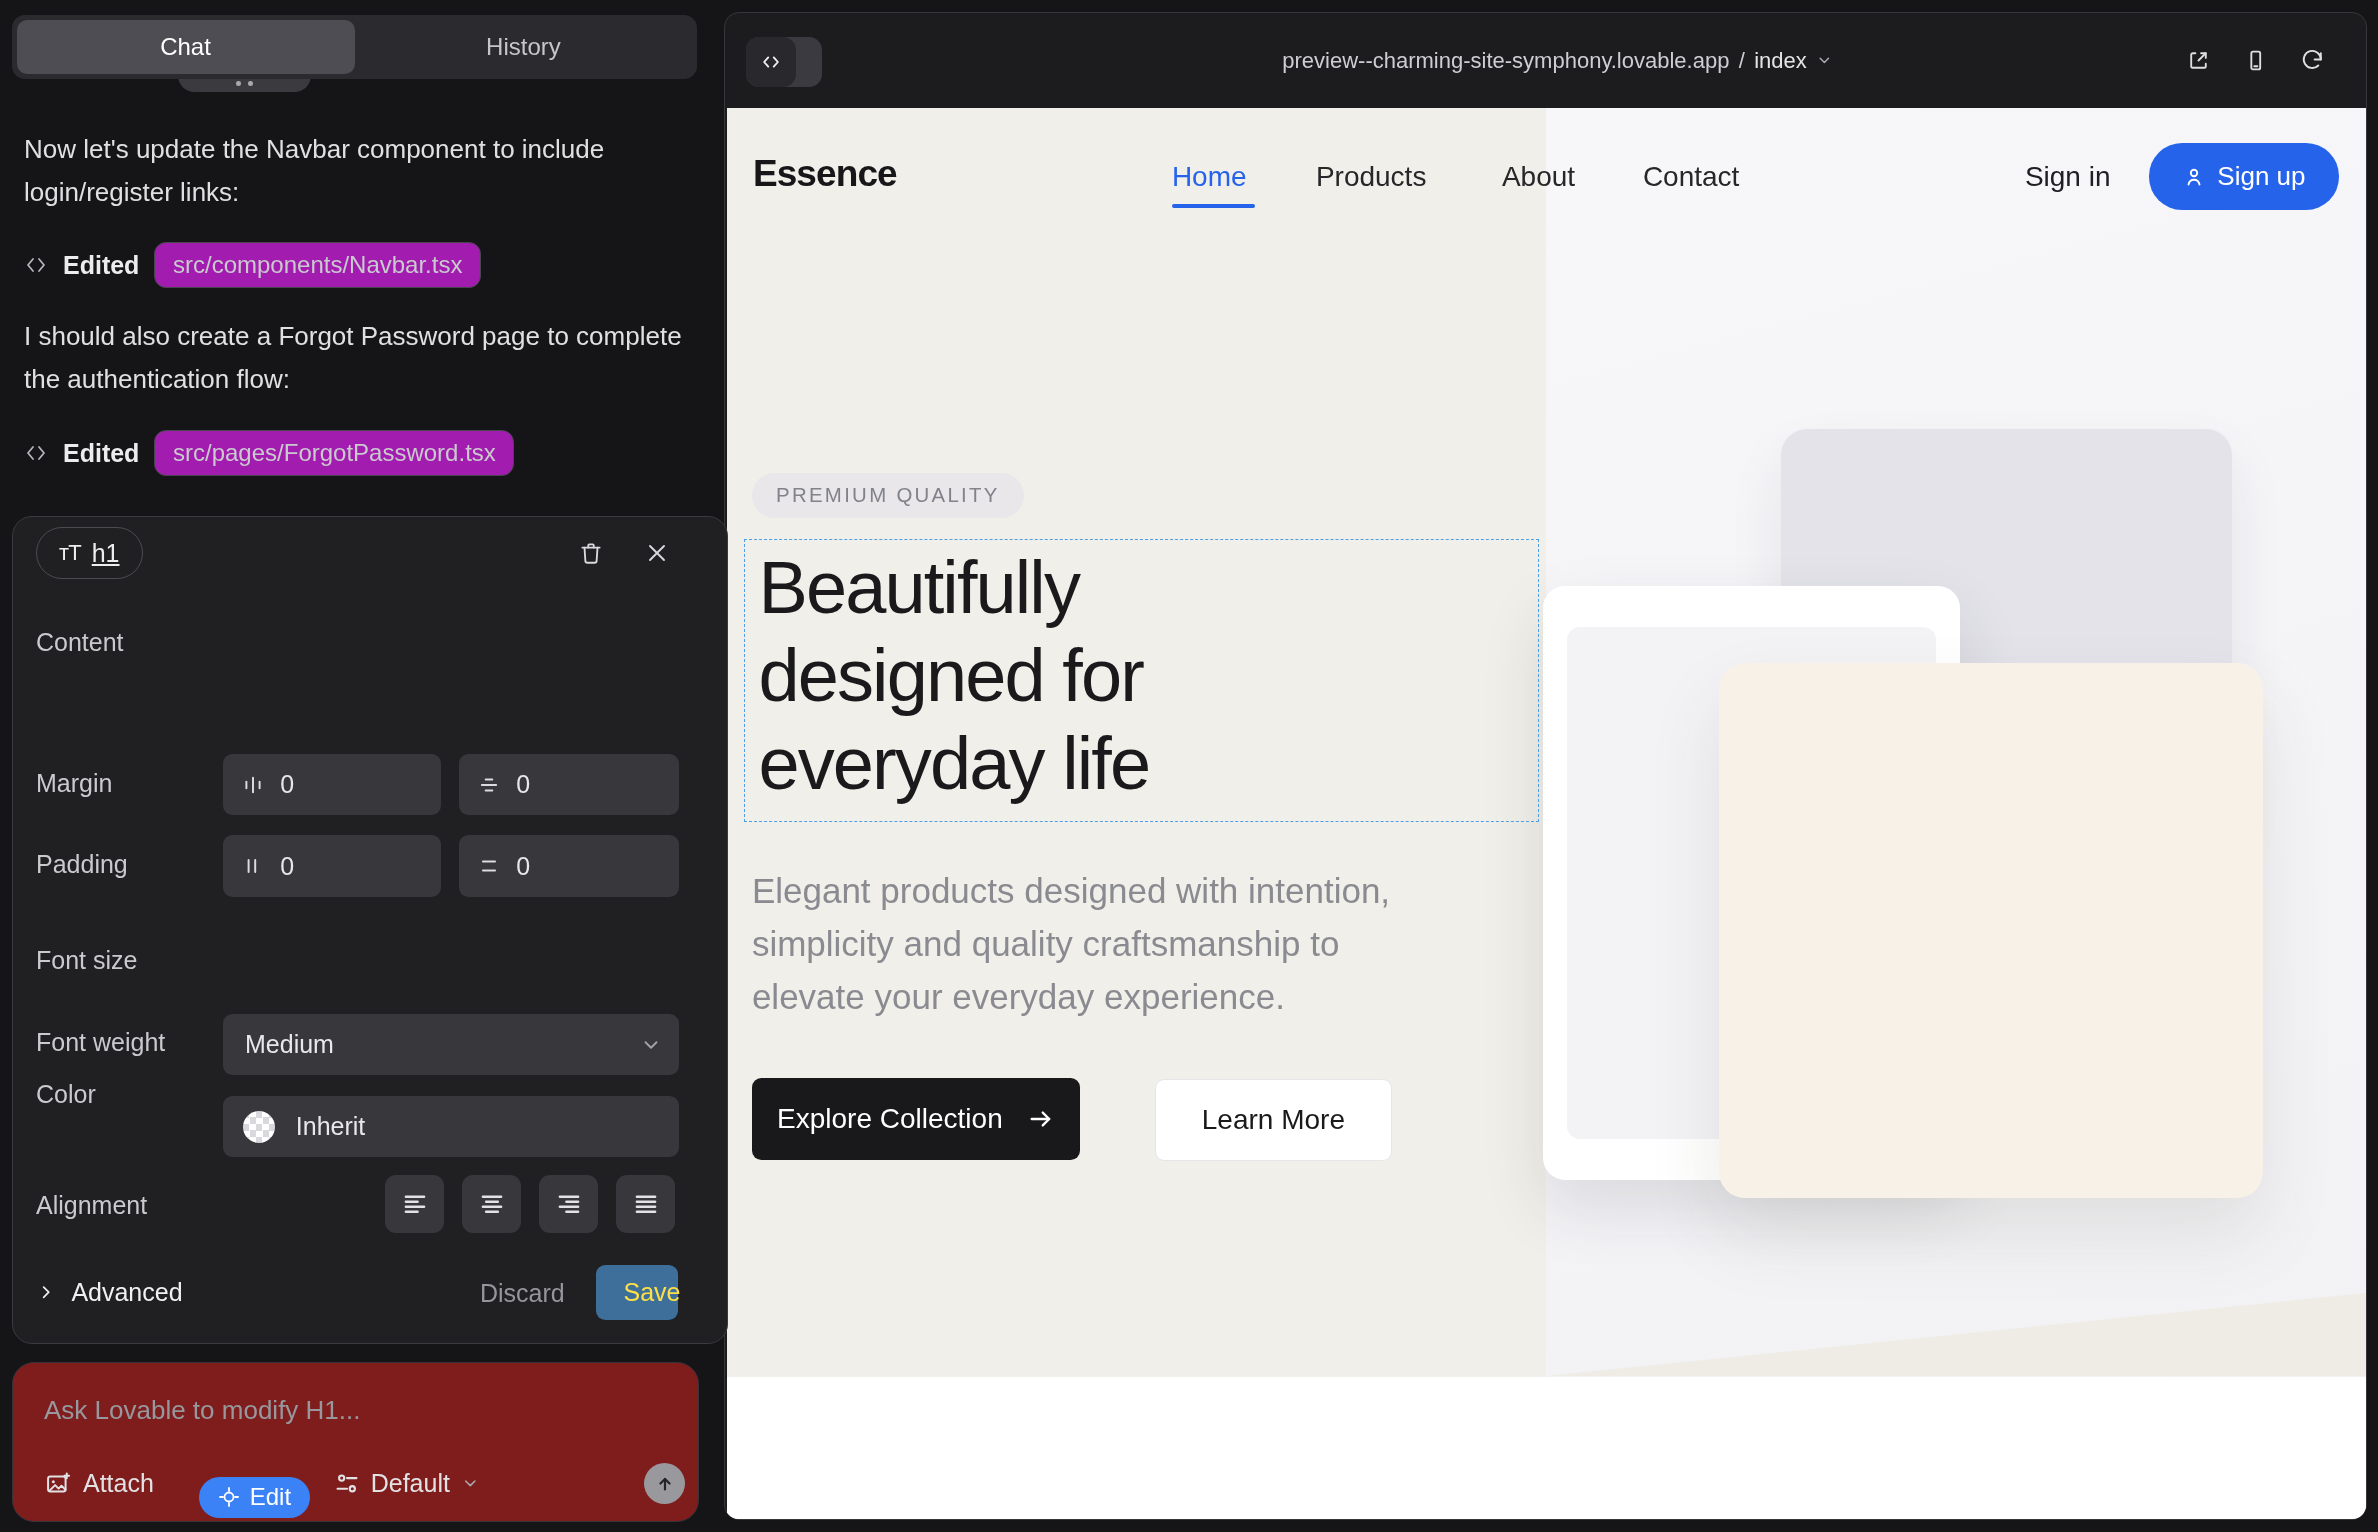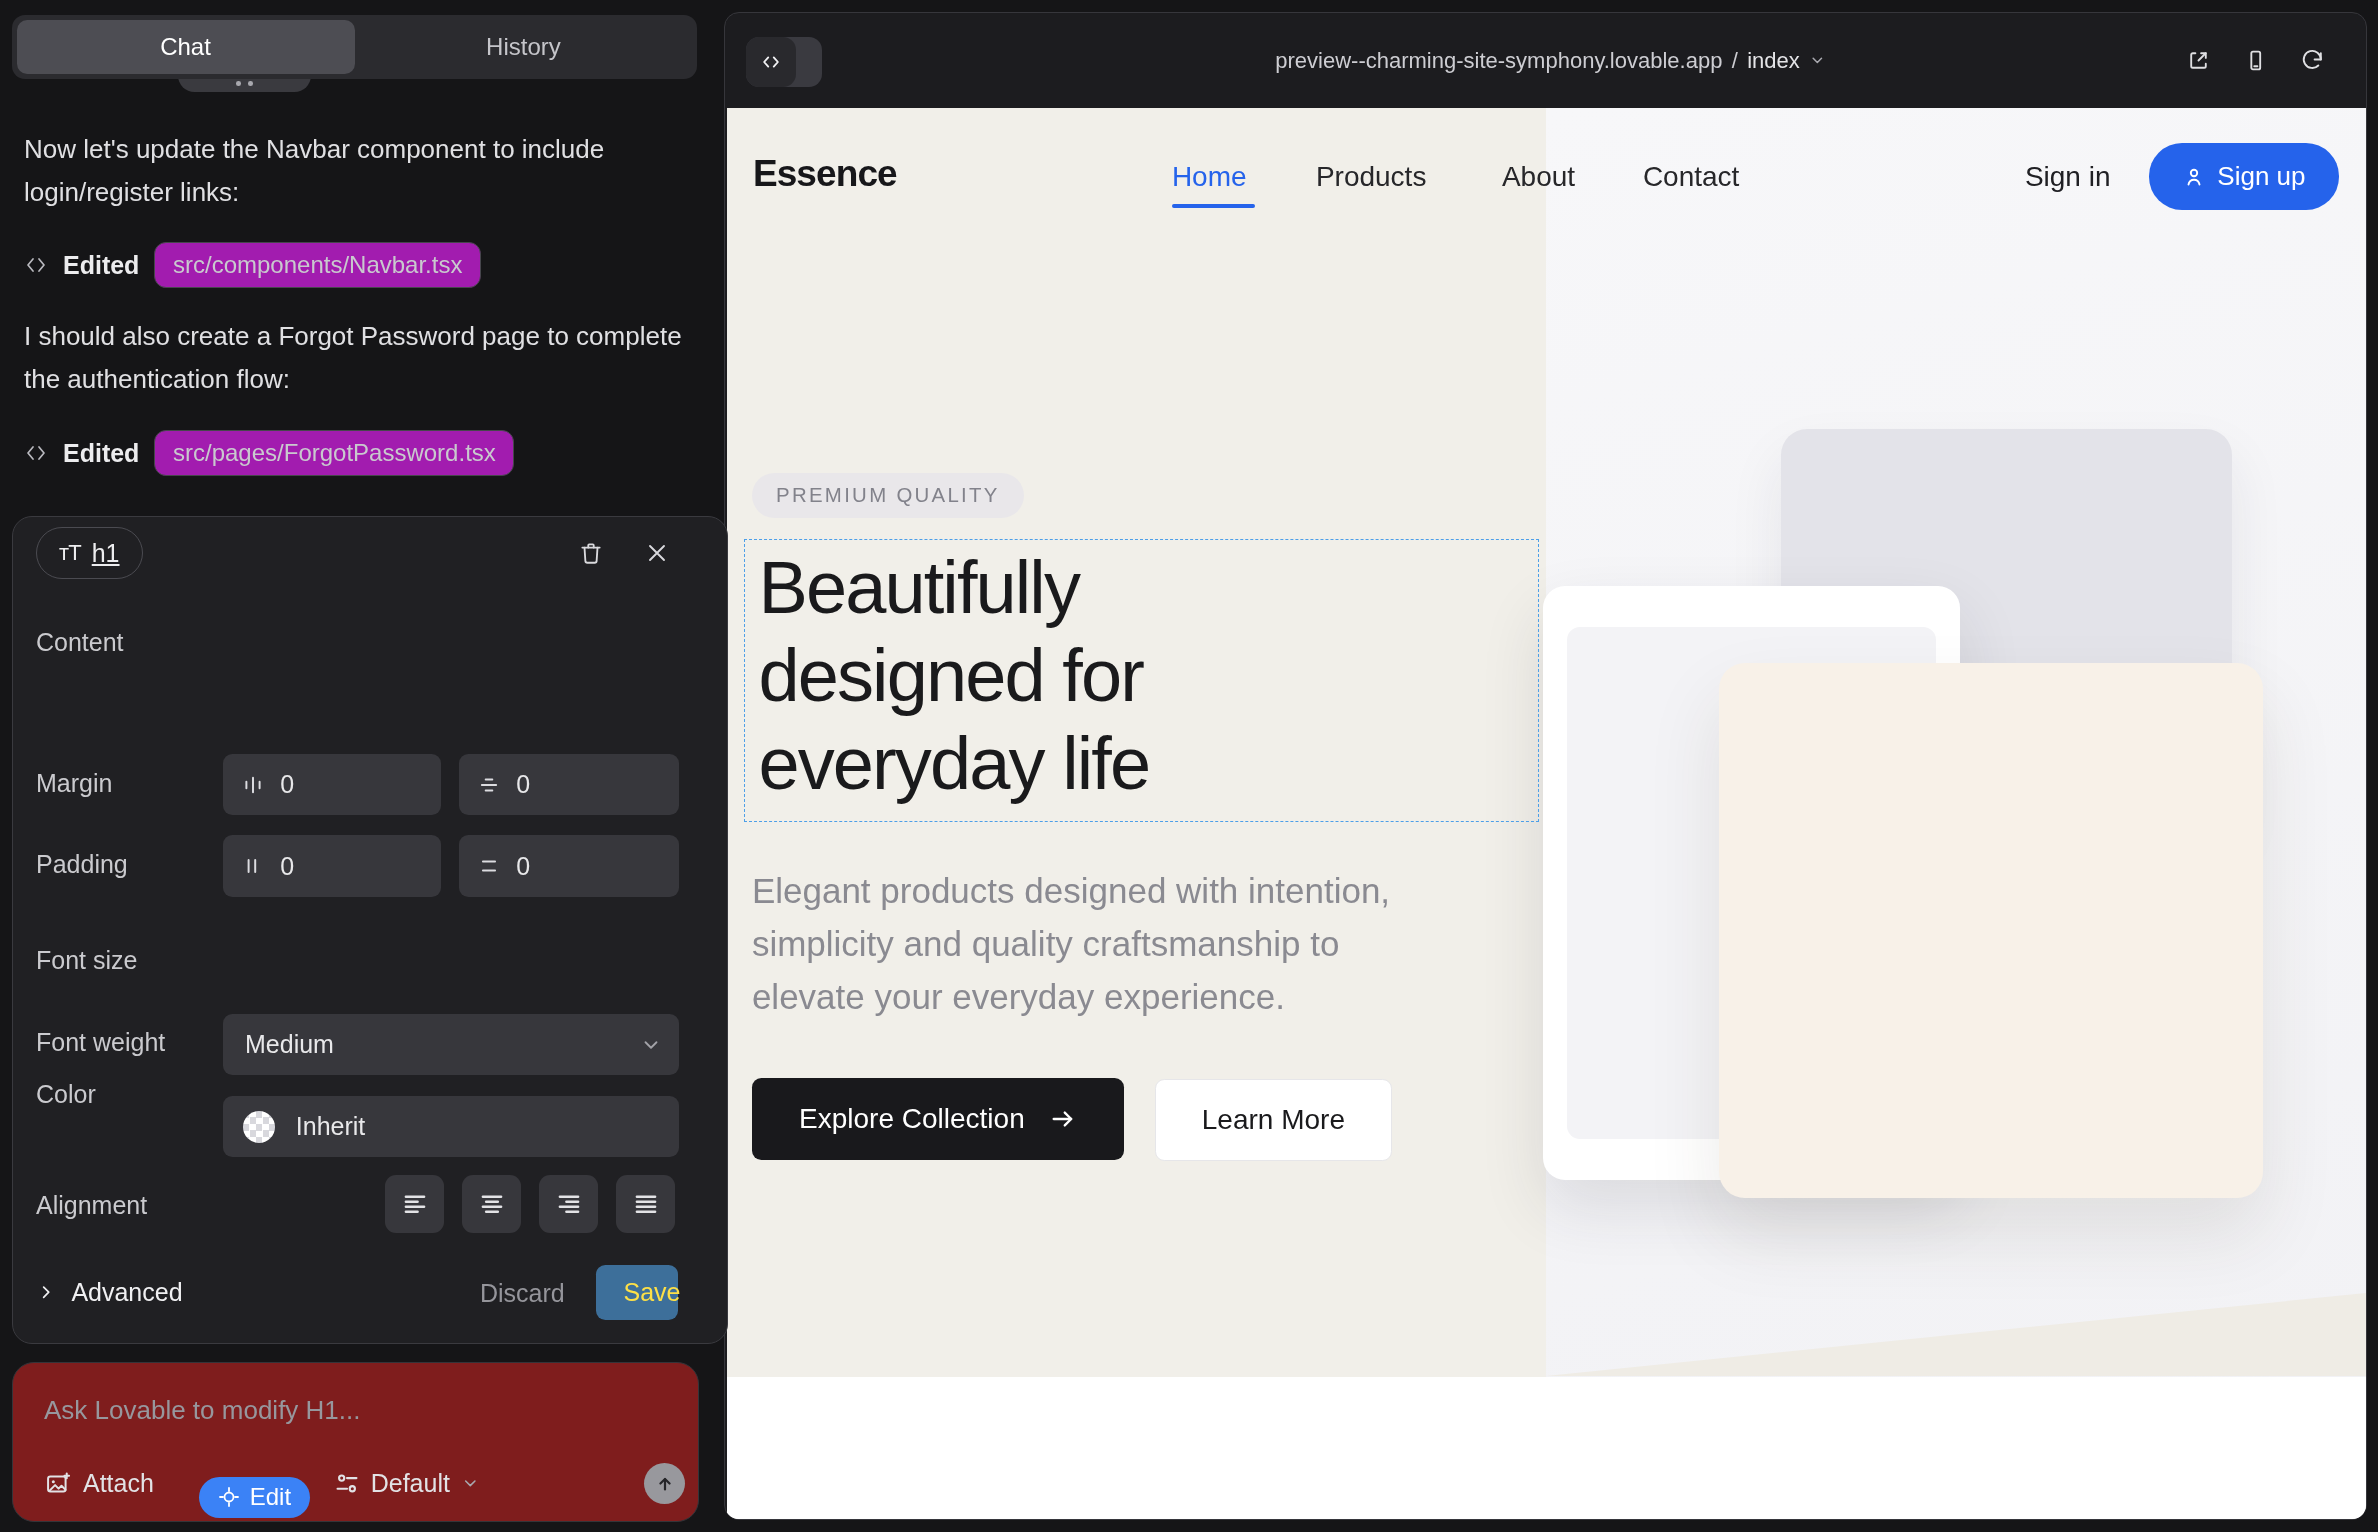--- a/index.html
+++ b/index.html
@@ -50,21 +50,21 @@
   .placeholder{left:31px;top:32px;font-size:26px;color:#97979d;}
   .comp-row{left:31px;top:100px;height:41px;display:flex;align-items:center;}
   .comp-item{display:flex;align-items:center;gap:11px;color:#e2e2e5;font-size:25px;cursor:pointer;}
   .edit-pill{height:41px;background:var(--color-edit-blue);color:#ffffff;border-radius:20.4px;display:flex;align-items:center;gap:8.3px;padding:0 18.6px;font-size:24px;cursor:pointer;margin-top:27px;}
   .send{left:600px;top:0;width:41px;height:41px;border-radius:50%;background:#98989d;color:#242428;display:flex;align-items:center;justify-content:center;cursor:pointer;}
 
   
   .browser{left:724px;top:12px;width:1643px;height:1508px;background:#1c1c1f;border:1.4px solid #36363b;border-radius:15px;overflow:hidden;z-index:1;}
   .code-toggle{left:21.3px;top:24px;width:76px;height:50px;background:#3a3a40;border-radius:13px;cursor:pointer;}
   .code-seg{position:absolute;left:0;top:0;width:50px;height:50px;background:#29292d;border-radius:13px;display:flex;align-items:center;justify-content:center;color:#f2f2f4;}
-  .urlbar{left:5px;top:0;width:100%;height:95px;display:flex;align-items:center;justify-content:center;gap:9.3px;color:#cdcdd2;font-size:22px;}
+  .urlbar{left:12px;top:0;width:100%;height:95px;display:flex;align-items:center;justify-content:center;gap:9.3px;color:#cdcdd2;font-size:22px;}
   .urlbar .page{color:#e4e4e7;}
   .chrome-icons{right:41px;top:35px;display:flex;gap:32px;color:#dfdfe2;}
   .chrome-icons .cicon{cursor:pointer;display:flex;}
 
   
   .preview{left:1.9px;top:95px;width:1639px;height:1412px;background:#ffffff;}
   .hero{left:0;top:0;width:1639px;height:1269px;overflow:hidden;}
   .beige-col{left:0;top:0;width:819px;height:1269px;background:var(--color-hero-beige);}
   .gray-col{left:819px;top:0;width:820px;height:1269px;background:linear-gradient(165deg,#f7f7f9 0%,#f2f2f5 100%);}
   .wedge{left:819px;top:1185px;width:820px;height:83px;background:#efece5;clip-path:polygon(0 100%,100% 0,100% 100%);}
@@ -77,21 +77,21 @@
   .nav-link{top:53px;font-size:28px;color:#27272a;cursor:pointer;}
   .nav-link.active{color:var(--color-accent-blue);}
   .nav-underline{left:445px;top:96px;width:83px;height:3.7px;background:var(--color-accent-blue);border-radius:1.9px;}
   .sign-in{left:1298px;top:53px;font-size:28px;color:#202024;cursor:pointer;}
   .sign-up{left:1422px;top:35px;width:190px;height:67px;background:var(--color-accent-blue);border-radius:33px;display:flex;align-items:center;justify-content:center;gap:11px;color:#ffffff;font-size:26px;cursor:pointer;}
 
   .badge{left:25px;top:365px;width:272px;height:45px;background:#e9e7ea;border-radius:23px;display:flex;align-items:center;justify-content:center;font-size:20.4px;letter-spacing:2.3px;color:#82828b;}
   .selection{left:17.6px;top:431px;width:795px;height:283px;border:1.9px dashed var(--color-selection-blue);cursor:pointer;}
   .hero-h1{position:absolute;left:13px;top:3.7px;font-size:74px;line-height:88px;font-weight:500;letter-spacing:-1.9px;color:#1a1a1c;}
   .desc{left:25px;top:756px;font-size:35px;line-height:53px;color:#8a8a91;}
-  .cta-primary{left:25px;top:970px;width:372px;height:82px;background:var(--color-dark-button);border-radius:9.3px;display:flex;align-items:center;justify-content:center;gap:24px;color:#ffffff;font-size:28px;cursor:pointer;}
+  .cta-primary{left:25px;top:970px;width:328px;height:82px;background:var(--color-dark-button);border-radius:9.3px;display:flex;align-items:center;justify-content:center;gap:24px;color:#ffffff;font-size:28px;cursor:pointer;}
   .cta-secondary{left:428px;top:971px;width:237px;height:82px;background:#ffffff;border:1.9px solid #e6e6e9;border-radius:9.3px;display:flex;align-items:center;justify-content:center;color:#1a1a1c;font-size:28px;cursor:pointer;}
   .below-hero{left:0;top:1269px;width:1639px;height:143px;background:#ffffff;}
 
   svg{display:block;}
 </style>
 </head>
 <body>
 
 <div class="app">
 

